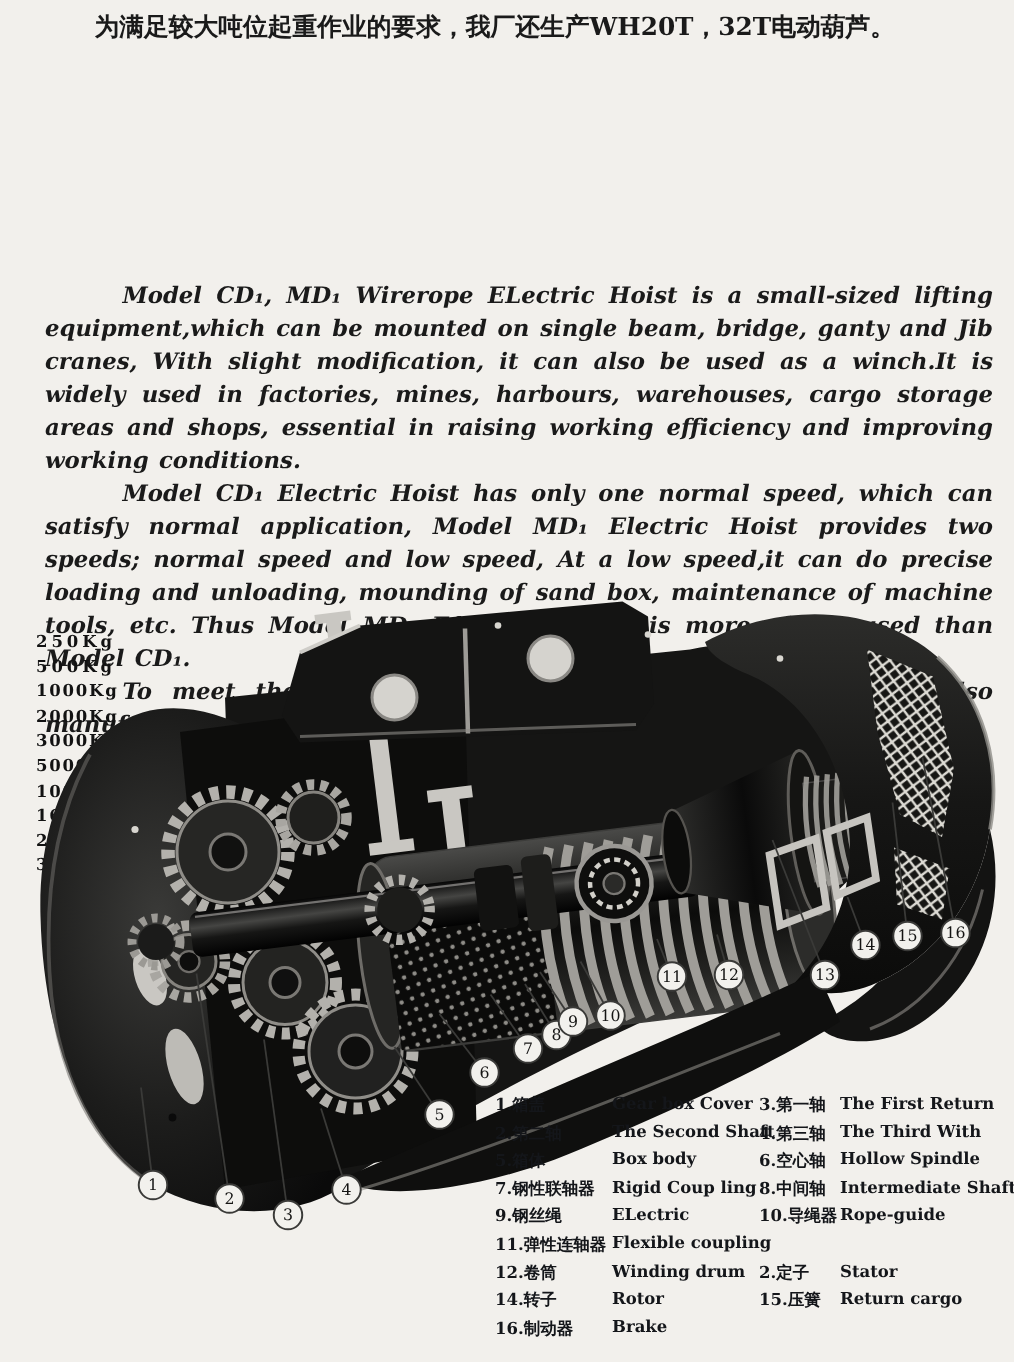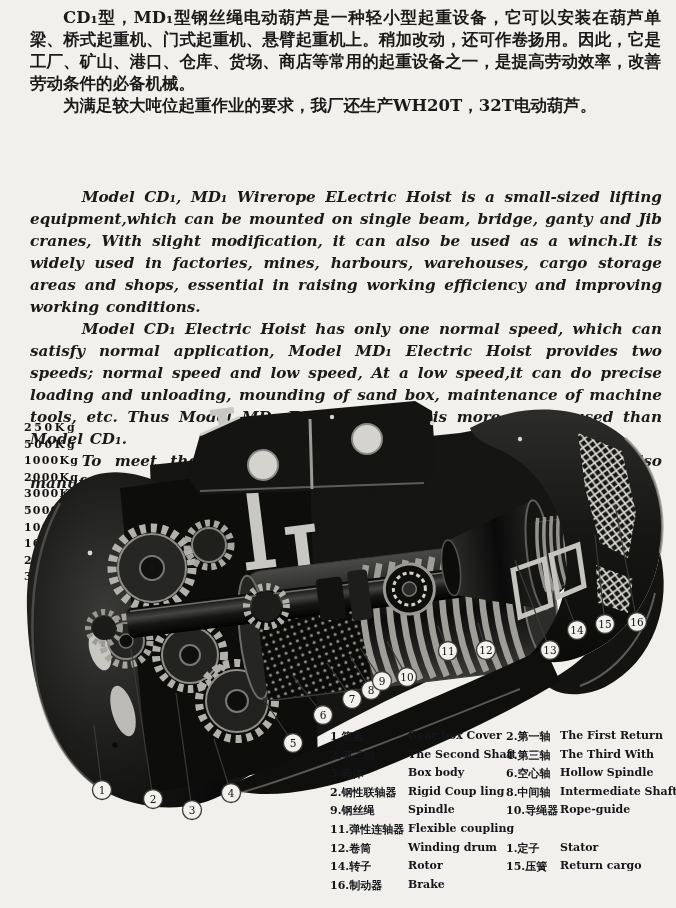--- a/index.html
+++ b/index.html
@@ -24,21 +24,20 @@
   .parts-legend { position:absolute; left:330px; top:729px;
     display:grid; grid-template-columns:78px 98px 54px 116px;
     grid-auto-rows:18.6px; font-size:11px; font-weight:bold;
     color:#14161a; }
   .parts-legend span { white-space:nowrap; overflow:visible; }
 </style>
 </head>
 <body>
 
 <div class="cn-block">
-  <p>CD₁型，MD₁型钢丝绳电动葫芦是一种轻小型起重设备，它可以安装在葫芦单梁、桥式起重机、门式起重机、悬臂起重机上。稍加改动，还可作卷扬用。因此，它是工厂、矿山、港口、仓库、货场、商店等常用的起重设备之一，是提高劳动效率，改善劳动条件的必备机械。</p>
   <p>为满足较大吨位起重作业的要求，我厂还生产WH20T，32T电动葫芦。</p>
 </div>
 
 <div class="en-block">
   <p>Model CD₁, MD₁ Wirerope ELectric Hoist is a small-sized lifting equipment,which can be mounted on single beam, bridge, ganty and Jib cranes, With slight modification, it can also be used as a winch.It is widely used in factories, mines, harbours, warehouses, cargo storage areas and shops, essential in raising working efficiency and improving working conditions.</p>
   <p>Model CD₁ Electric Hoist has only one normal speed, which can satisfy normal application, Model MD₁ Electric Hoist provides two speeds; normal speed and low speed, At a low speed,it can do precise loading and unloading, mounding of sand box, maintenance of machine tools, etc. Thus Model MD₁ E1ectric Hoists is more widely used than Model CD₁.</p>
   <p>To meet the needs of lifting heavier cargo, our factory also manufactures WH20, WH32T Electric hoist.</p>
 </div>
 
 <ul class="capacity-list">
@@ -302,45 +301,45 @@
           <circle cx="637" cy="229" r="9.5" fill="#f2f1ed" stroke="#3a3a38" stroke-width="1.3"></circle>
           <text x="637" y="232.6" text-anchor="middle" font-size="10.5" fill="#141413" font-family="&quot;DejaVu Serif&quot;,&quot;Liberation Serif&quot;,serif">16</text>
         </g>
       </g>
 </svg>
 </div>
 
 <div class="parts-legend">
     <span>1.箱盖</span>
     <span>Gear box Cover</span>
-    <span>2.第一轴</span>
+    <span>3.第一轴</span>
     <span>The First Return</span>
     <span>2.第二轴</span>
     <span>The Second Shaft</span>
     <span>4.第三轴</span>
     <span>The Third With</span>
     <span>5.箱体</span>
     <span>Box body</span>
     <span>6.空心轴</span>
     <span>Hollow Spindle</span>
-    <span>2.钢性联轴器</span>
+    <span>7.钢性联轴器</span>
     <span>Rigid Coup ling</span>
     <span>8.中间轴</span>
     <span>Intermediate Shaft</span>
     <span>9.钢丝绳</span>
-    <span>Spindle</span>
+    <span>ELectric</span>
     <span>10.导绳器</span>
     <span>Rope-guide</span>
     <span>11.弹性连轴器</span>
     <span>Flexible coupling</span>
     <span></span>
     <span></span>
     <span>12.卷筒</span>
     <span>Winding drum</span>
-    <span>1.定子</span>
+    <span>2.定子</span>
     <span>Stator</span>
     <span>14.转子</span>
     <span>Rotor</span>
     <span>15.压簧</span>
     <span>Return cargo</span>
     <span>16.制动器</span>
     <span>Brake</span>
     <span></span>
     <span></span>
   </div>

